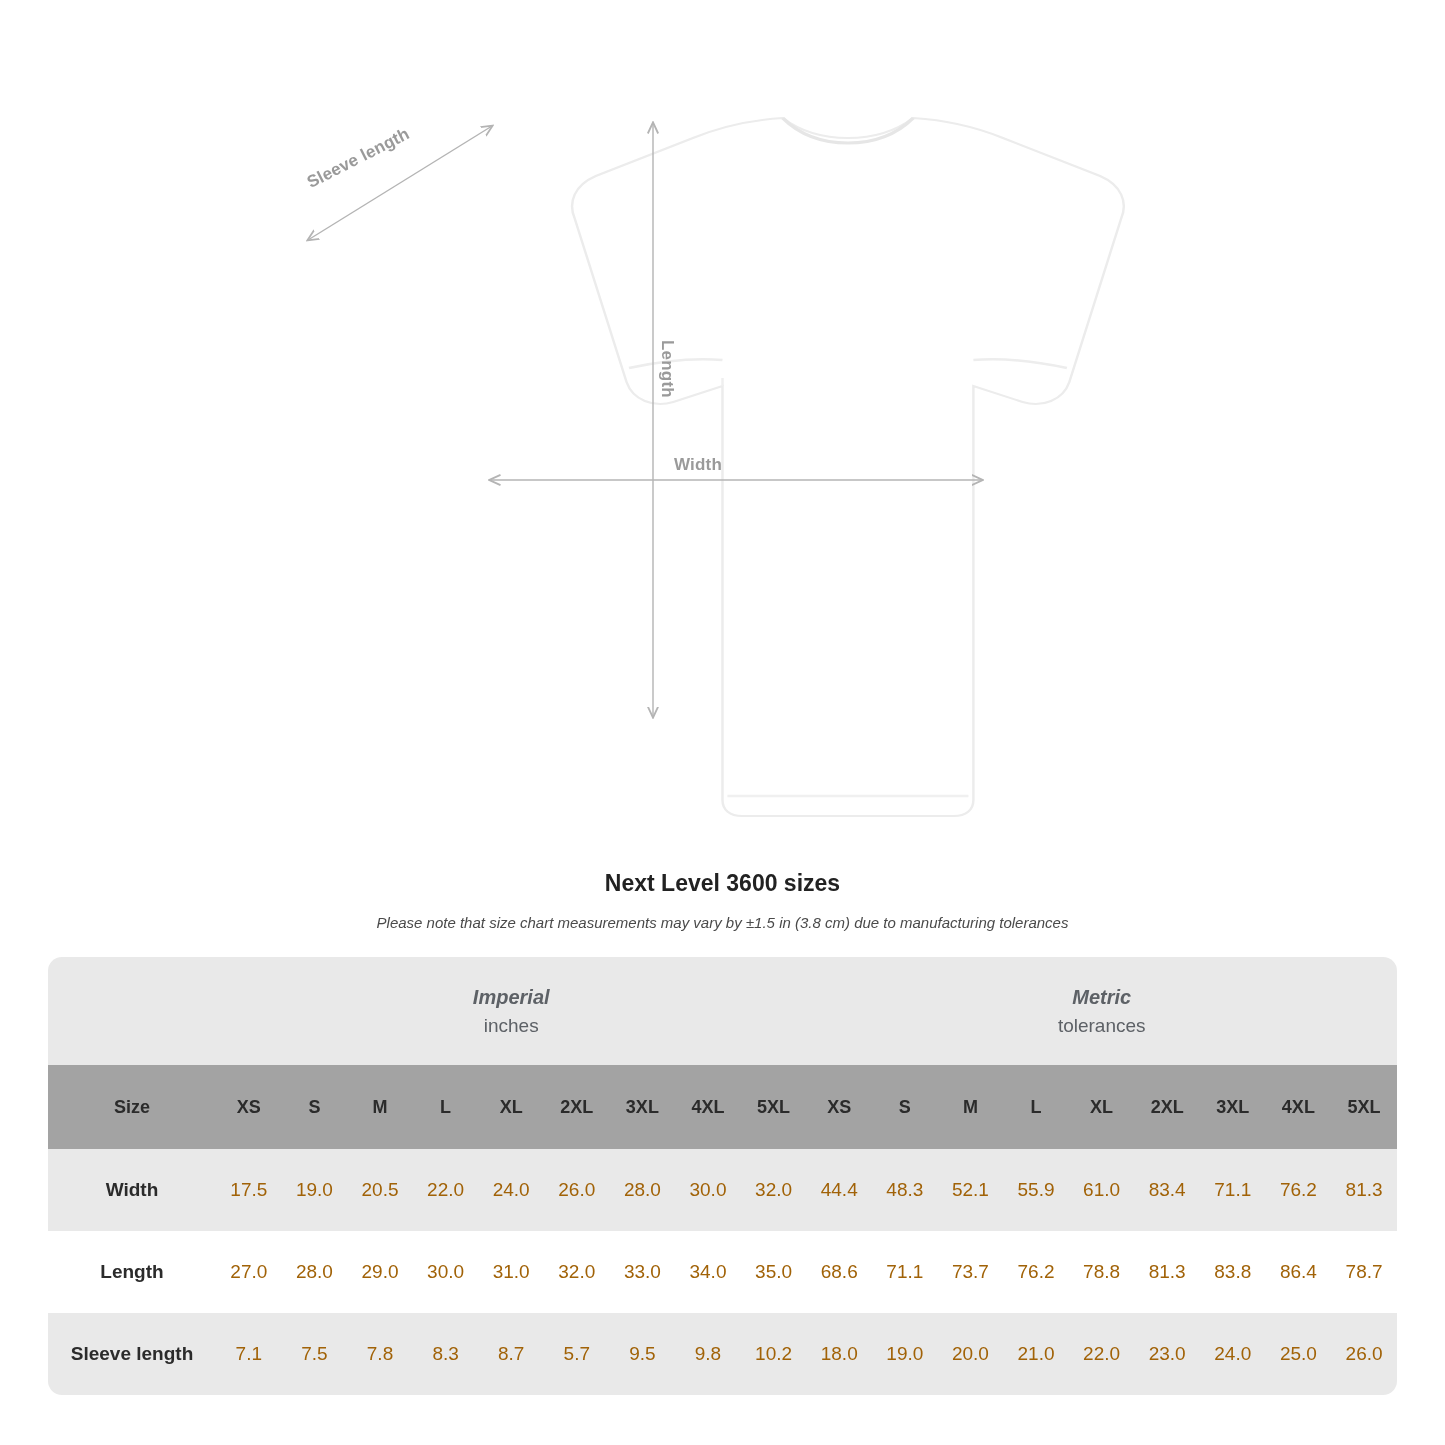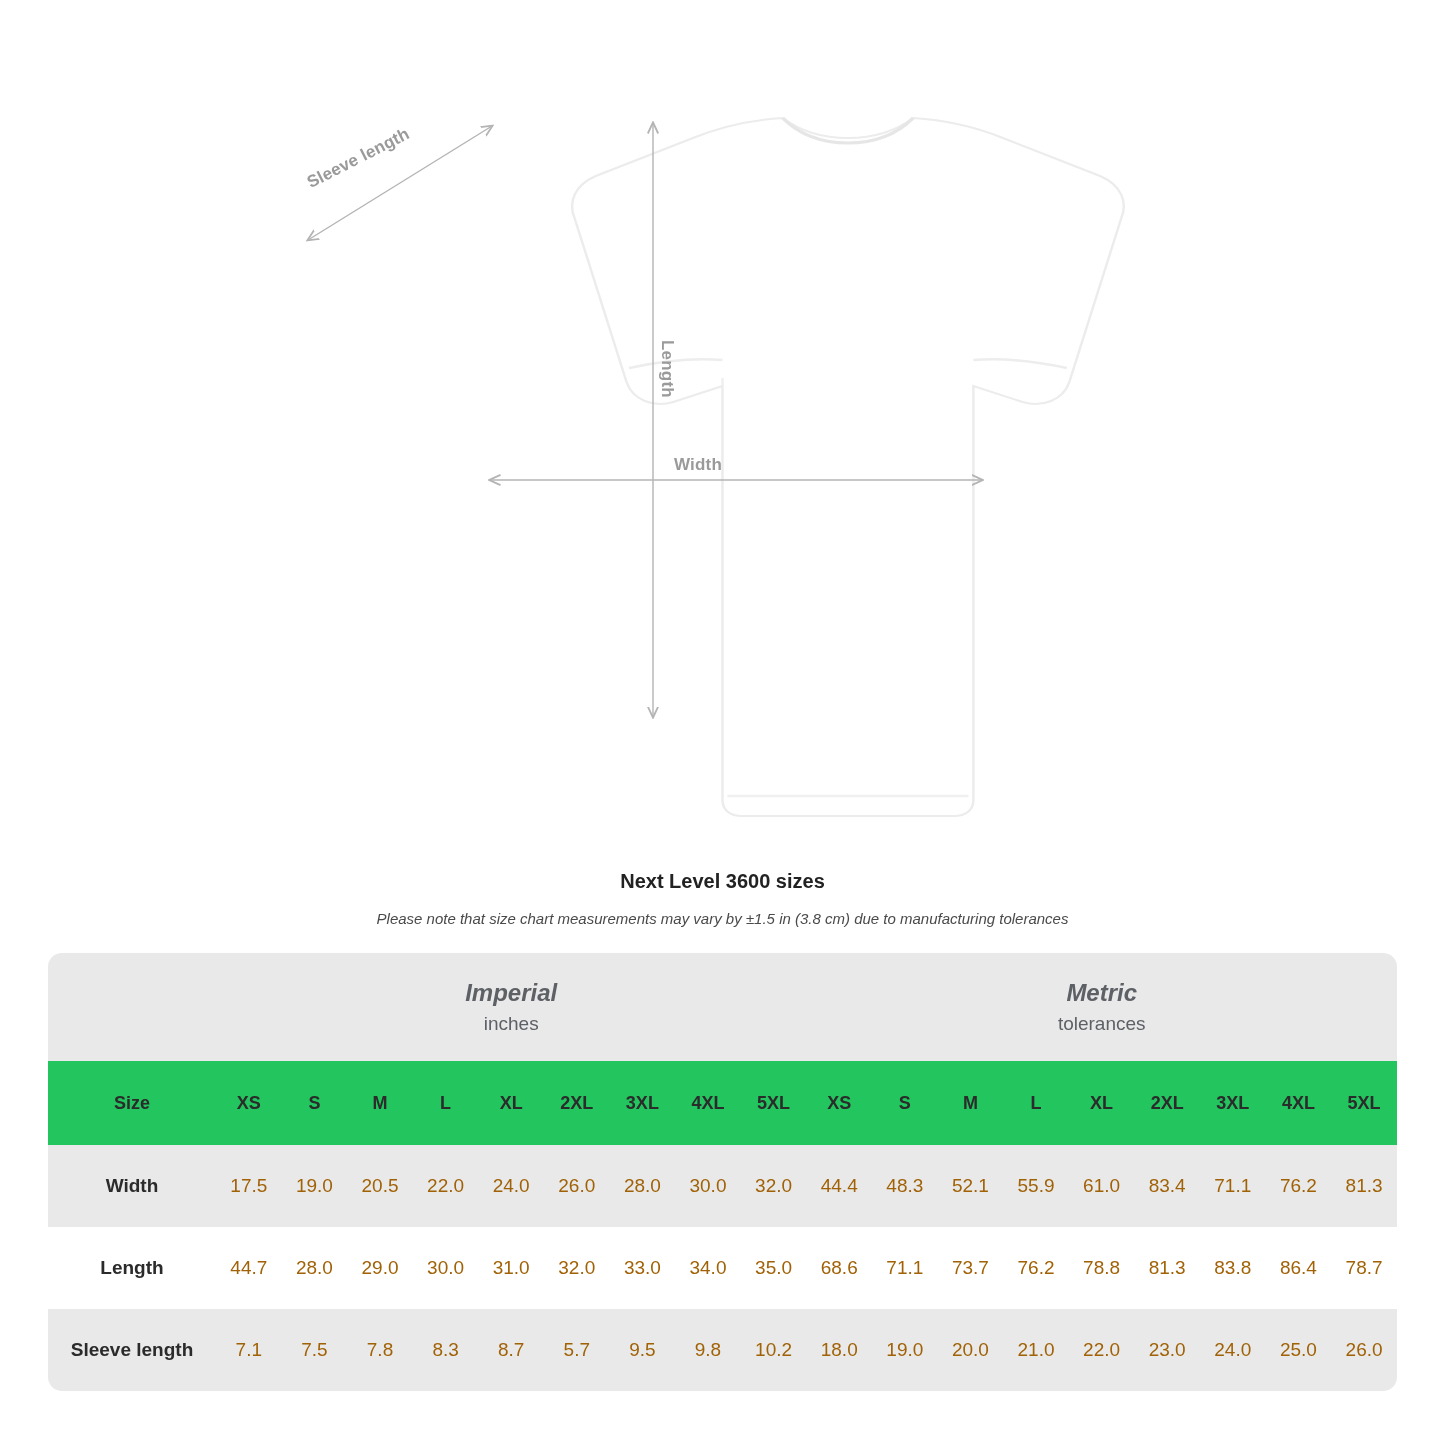--- a/index.html
+++ b/index.html
@@ -63,21 +63,21 @@
     left: 674px;
     top: 455px;
   }
 
   
   .title-block {
     text-align: center;
     margin-top: 20px;
   }
   .chart-title {
-    font-size: 20px;
+    font-size: 23px;
     font-weight: bold;
     color: #222222;
     margin: 0;
   }
   .chart-note {
     font-size: 15px;
     font-style: italic;
     color: #4a4a4a;
     margin-top: 17px;
   }
@@ -98,33 +98,33 @@
     text-align: center;
     vertical-align: middle;
     border: none;
   }
   .sys-row td {
     background: #e9e9e9;
     height: 108px;
     padding: 0;
   }
   .sys-name {
-    font-size: 24px;
+    font-size: 20px;
     font-weight: bold;
     font-style: italic;
     color: #5d6166;
     line-height: 1.15;
   }
   .sys-unit {
     font-size: 19px;
     color: #5d6166;
     margin-top: 6px;
   }
   .hdr-row td {
-    background: #22c55e;
+    background: #a3a3a3;
     height: 82px;
     font-size: 18px;
     font-weight: bold;
     color: #2b2b2b;
   }
   .hdr-row td.rowlabel {
     font-size: 18px;
   }
   .data-row td {
     height: 80px;
@@ -283,21 +283,21 @@
           <td>55.9</td>
           <td>61.0</td>
           <td>83.4</td>
           <td>71.1</td>
           <td>76.2</td>
           <td>81.3</td>
         </tr>
 
         <tr class="data-row plain">
           <td class="rowlabel">Length</td>
-          <td>44.7</td>
+          <td>27.0</td>
           <td>28.0</td>
           <td>29.0</td>
           <td>30.0</td>
           <td>31.0</td>
           <td>32.0</td>
           <td>33.0</td>
           <td>34.0</td>
           <td>35.0</td>
           <td>68.6</td>
           <td>71.1</td>

